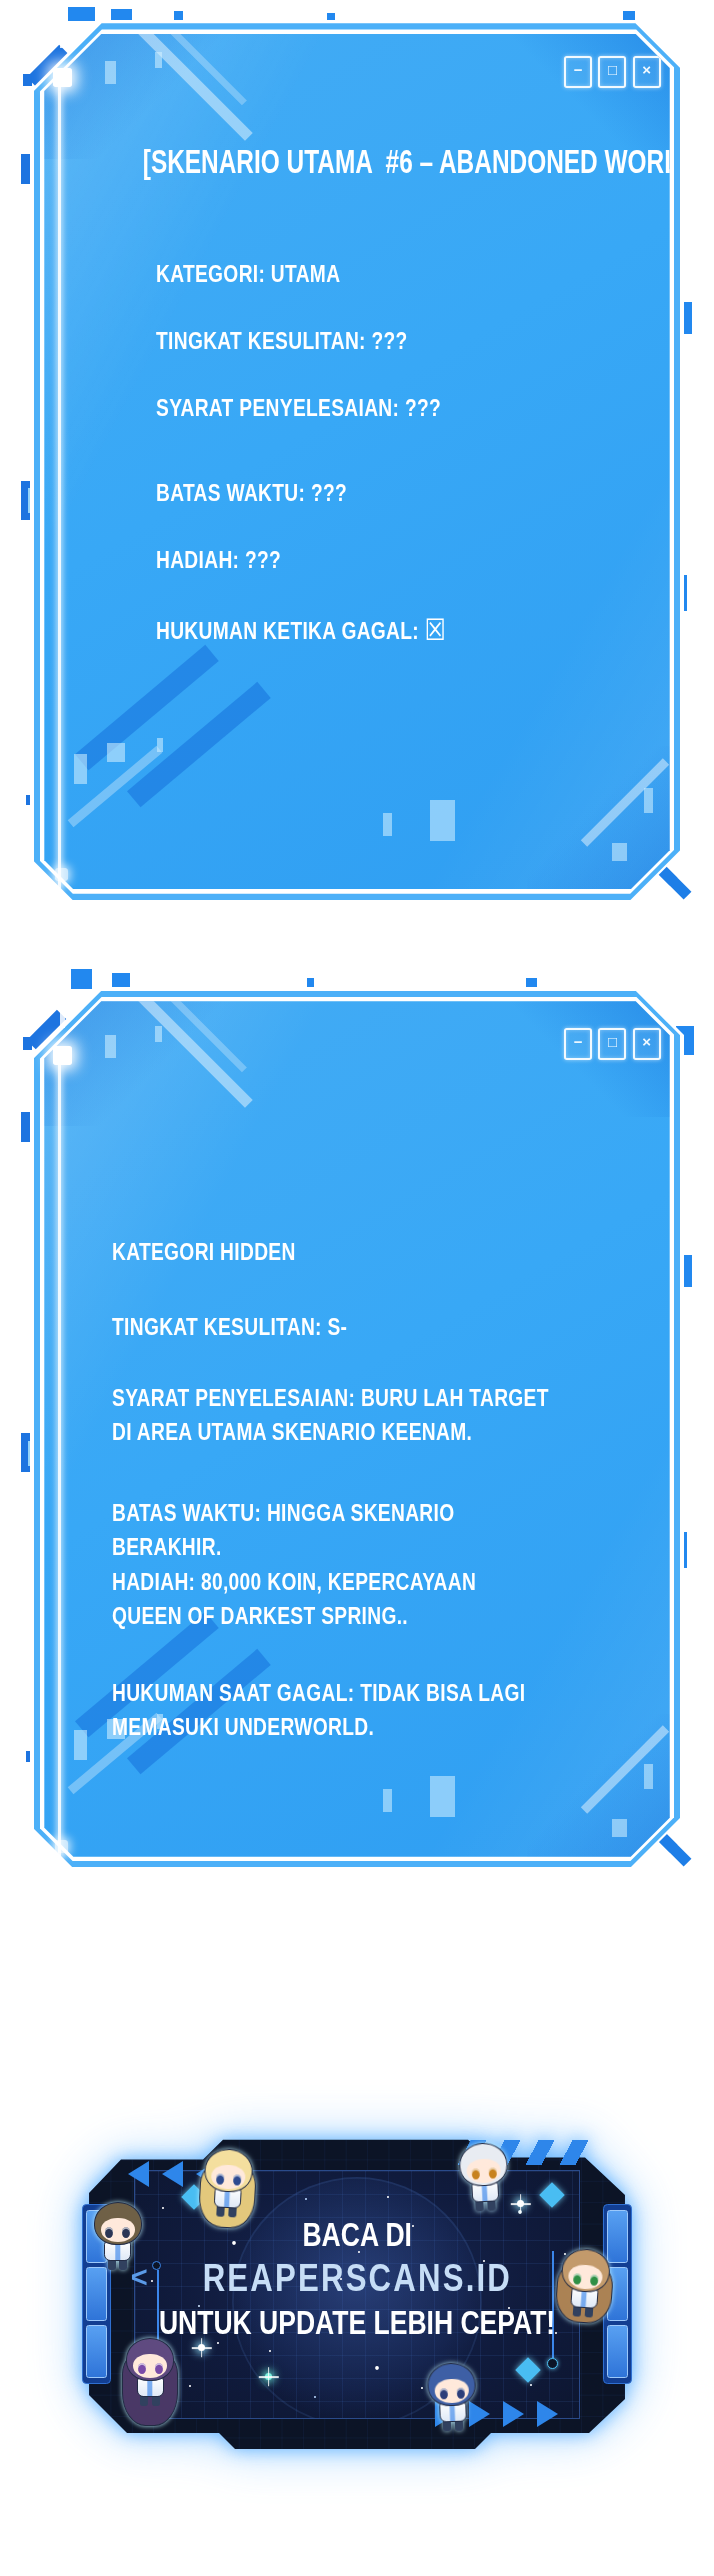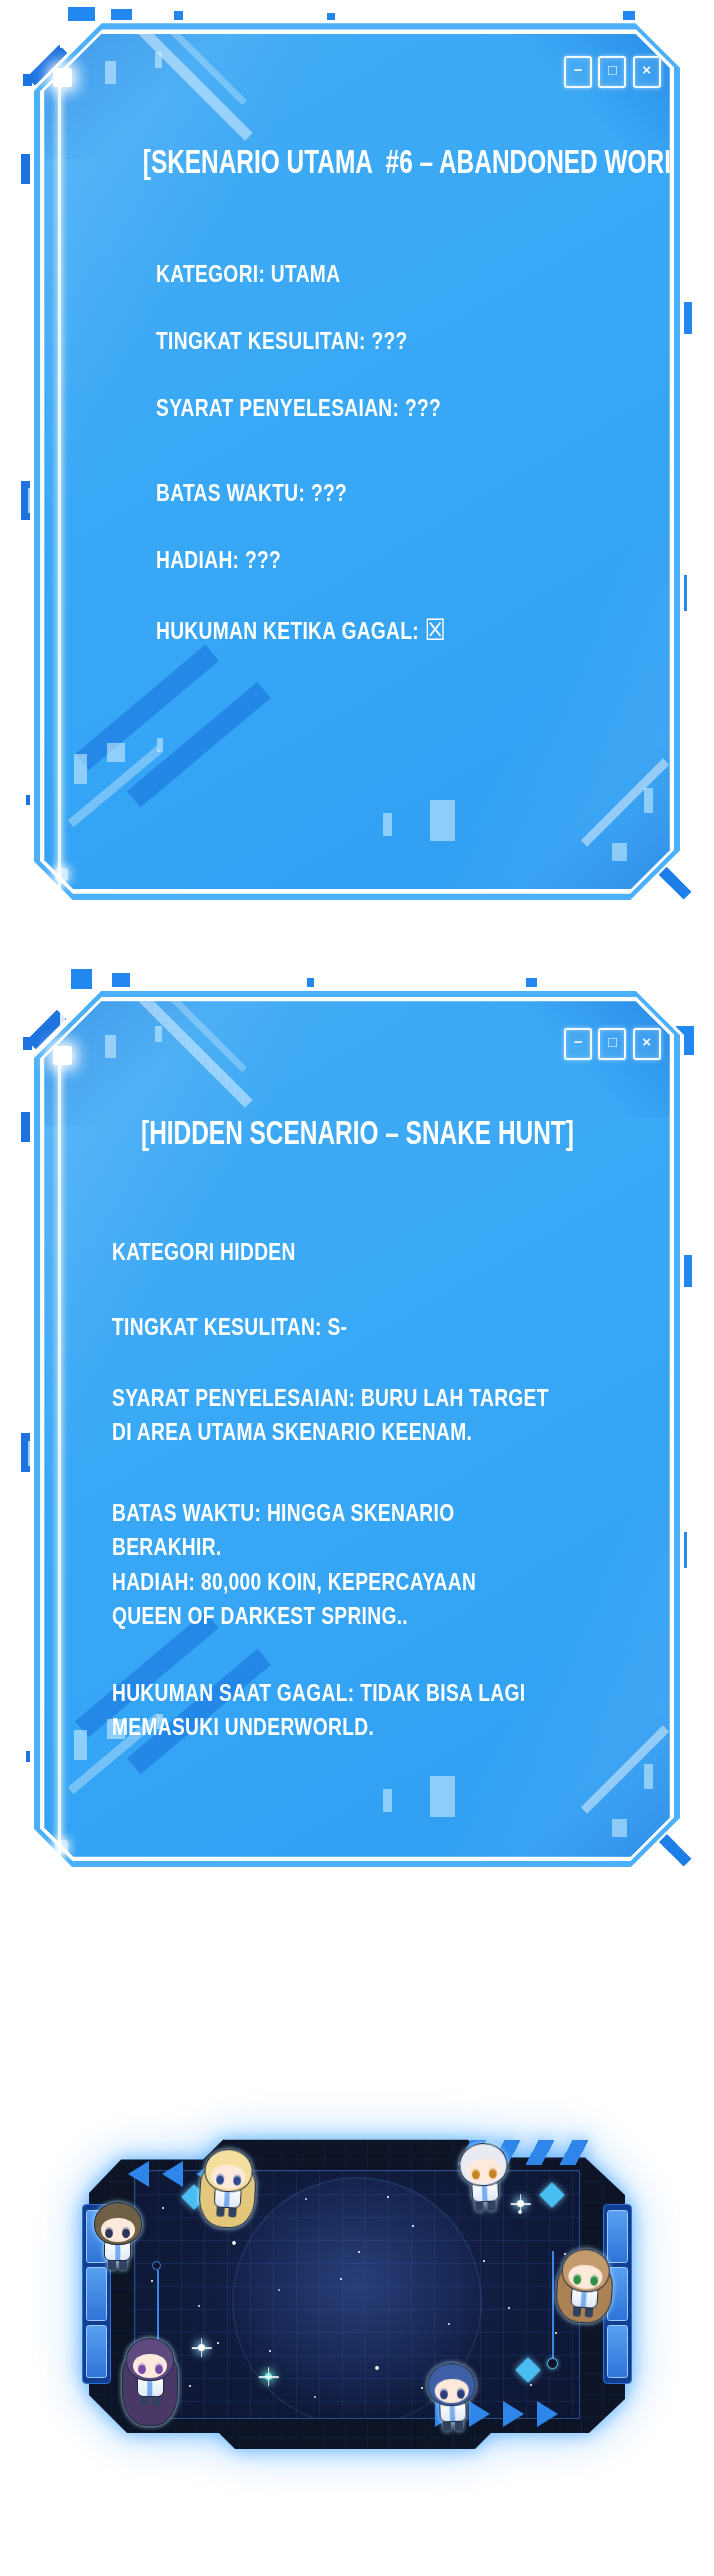--- a/index.html
+++ b/index.html
@@ -265,23 +265,20 @@
       <div class="d sq-w" style="left:568px;top:818px;width:14.3px;height:18px"></div>
       <div class="d sq-w" style="left:61px;top:34px;width:10.7px;height:23px"></div>
       <div class="d sq-w" style="left:111px;top:25px;width:7.1px;height:16px"></div>
 
       <div class="wctrl" style="right:9px;top:27px">
         <span class="wc">−</span>
         <span class="wc">□</span>
         <span class="wc">×</span>
       </div>
 
-      <div class="ttl" style="top:113px">
-        <span class="t">[HIDDEN SCENARIO – SNAKE HUNT]</span>
-      </div>
       <div class="row" style="left:68px;top:234px">
           <span class="rt">KATEGORI HIDDEN</span>
         </div>
       <div class="row" style="left:68px;top:309px">
           <span class="rt">TINGKAT KESULITAN: S-</span>
         </div>
       <div class="row" style="left:68px;top:380px">
           <span class="rt">SYARAT PENYELESAIAN: BURU LAH TARGET
 DI AREA UTAMA SKENARIO KEENAM.</span>
         </div>
@@ -335,20 +332,29 @@
         <span></span>
         <span></span>
         <span></span>
       </div>
     <div class="ebar" style="right:-7.1px">
         <span></span>
         <span></span>
         <span></span>
       </div>
 
+    <div class="btxt">
+      <span class="bt1">BACA DI</span>
+      <div class="siterow">
+        <span class="chev">&lt;</span>
+        <span class="site">REAPERSCANS.ID</span>
+        <span class="chev">&gt;</span>
+      </div>
+      <span class="bt3">UNTUK UPDATE LEBIH CEPAT!</span>
+    </div>
 
     <div class="chibi c-blonde" style="left:114px;top:10.7px">
       <div class="hairback"></div>
       <div class="head">
         <div class="face">
           <span class="eye l"></span>
             <span class="eye r"></span>
         </div>
       </div>
       <div class="torso"></div>

